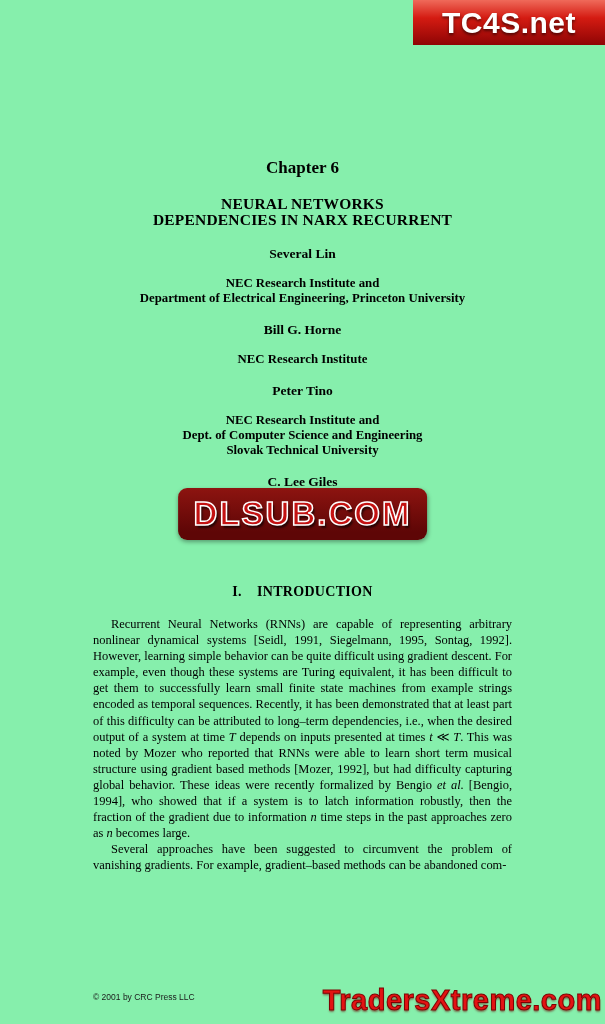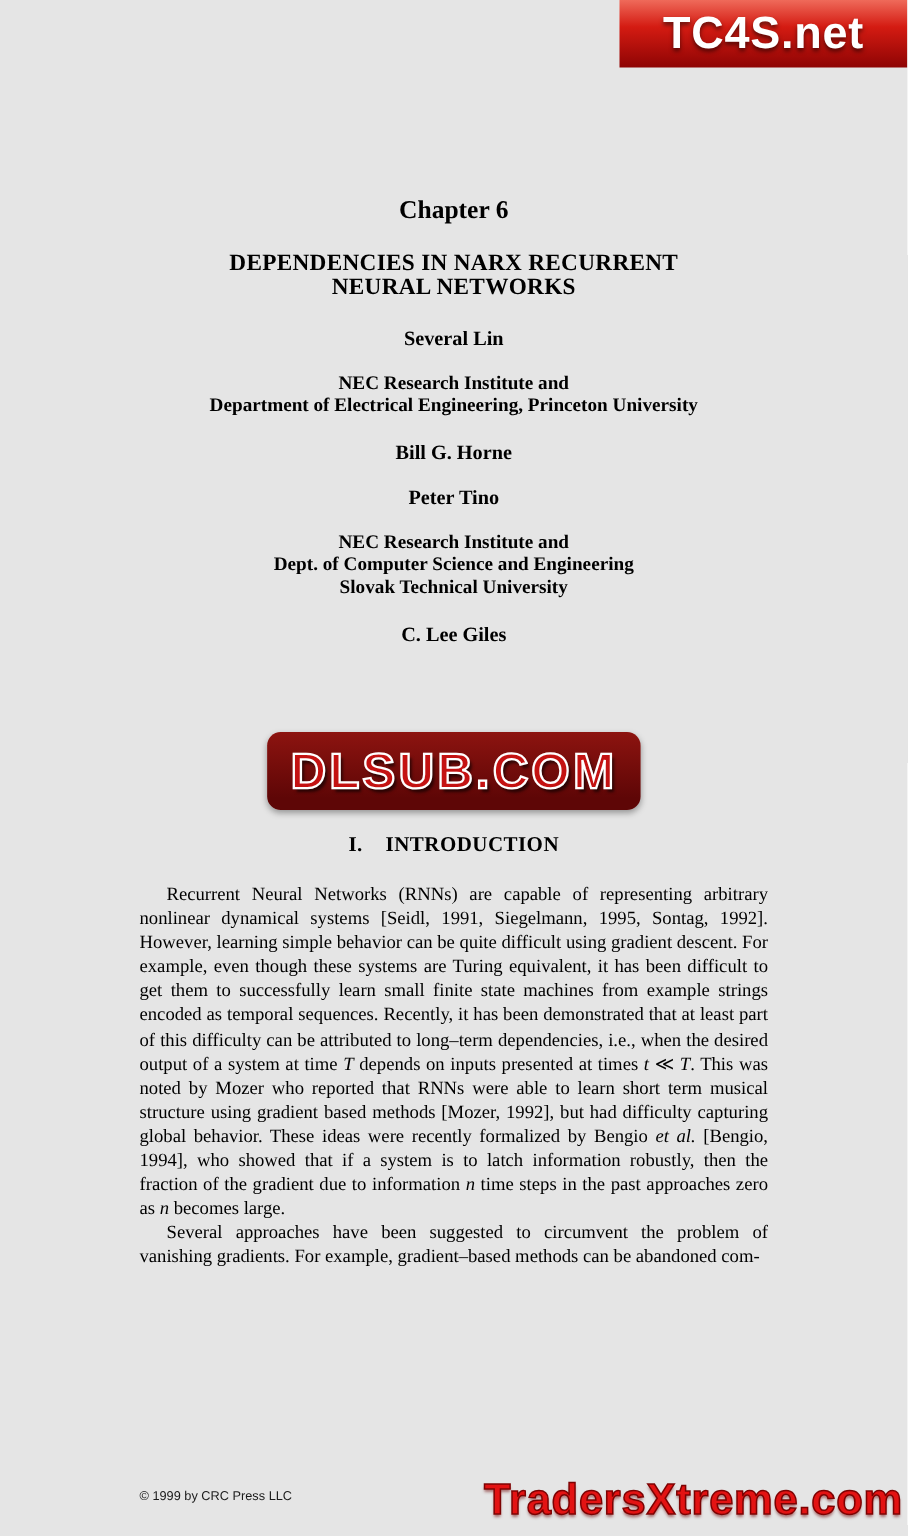--- a/index.html
+++ b/index.html
@@ -1,25 +1,25 @@
 <!DOCTYPE html>
 <html><head>
 <meta charset="utf-8">
 <style>
   html, body { margin: 0; padding: 0; background: #ffffff; }
   .page {
     position: relative;
     width: 605px;
     height: 1024px;
-    background: #e5e5e5;
+    background: #86efac;
     overflow: hidden;
     font-family: "Liberation Serif", serif;
     color: #000;
   }
-  .content { position: absolute; left: 93px; width: 419px; }
+  .content { position: absolute; left: 93px; width: 419px; margin-top: 28px; }
 
   
   .tc4s {
     position: absolute;
     top: 0; right: 0;
     width: 192px; height: 45px;
     background: linear-gradient(180deg, #ef6a5a 0%, #d41b12 40%, #8e0404 100%);
     color: #fff;
     font-family: "Liberation Sans", sans-serif;
     font-weight: bold;
@@ -98,48 +98,51 @@
 </head>
 <body>
 
 <div class="page">
 
   <div class="tc4s">TC4S.net</div>
 
   <div class="content header">
     <div class="chapter">Chapter 6</div>
     <div class="title">
+      <div>NEURAL NETWORKS</div>
       <div>DEPENDENCIES IN NARX RECURRENT</div>
-      <div>NEURAL NETWORKS</div>
     </div>
 
     <div class="author">Several Lin</div>
     <div class="affil">
       <div>NEC Research Institute and</div>
       <div>Department of Electrical Engineering, Princeton University</div>
     </div>
 
     <div class="author">Bill G. Horne</div>
+    <div class="affil">
+      <div>NEC Research Institute</div>
+    </div>
 
     <div class="author">Peter Tino</div>
     <div class="affil">
       <div>NEC Research Institute and</div>
       <div>Dept. of Computer Science and Engineering</div>
       <div>Slovak Technical University</div>
     </div>
 
     <div class="author">C. Lee Giles</div>
   </div>
 
   <div class="dlsub">DLSUB.COM</div>
 
   <div class="content section">I.    INTRODUCTION</div>
 
   <div class="content bodytext">
     <p><span>Recurrent Neural Networks (RNNs) are capable of representing arbitrary nonlinear dynamical systems [Seidl, 1991, Siegelmann, 1995, Sontag, 1992].  However, learning simple behavior can be quite difficult using gradient descent.  For example, even though these systems are Turing equivalent, it has been difficult to get them to successfully learn small finite state machines from example strings encoded as temporal sequences.  Recently, it has been demonstrated that at least part of this difficulty can be attributed to long–term dependencies, i.e., when the desired output of a system at time </span><span class="it">T</span><span> depends on inputs presented at times </span><span class="it">t</span><span> ≪ </span><span class="it">T</span><span>. This was noted by Mozer who reported that RNNs were able to learn short term musical structure using gradient based methods [Mozer, 1992], but had difficulty capturing global behavior. These ideas were recently formalized by Bengio </span><span class="it">et al.</span><span> [Bengio, 1994], who showed that if a system is to latch information robustly, then the fraction of the gradient due to information </span><span class="it">n</span><span> time steps in the past approaches zero as </span><span class="it">n</span><span> becomes large.</span></p>
     <p><span>Several approaches have been suggested to circumvent the problem of vanishing gradients.  For example, gradient–based methods can be abandoned com-</span></p>
   </div>
 
-  <div class="footer">© 1999 by CRC Press LLC</div>
+  <div class="footer">© 2001 by CRC Press LLC</div>
 
   <div class="traders">TradersXtreme.com</div>
 
 </div>
 
 </body></html>

